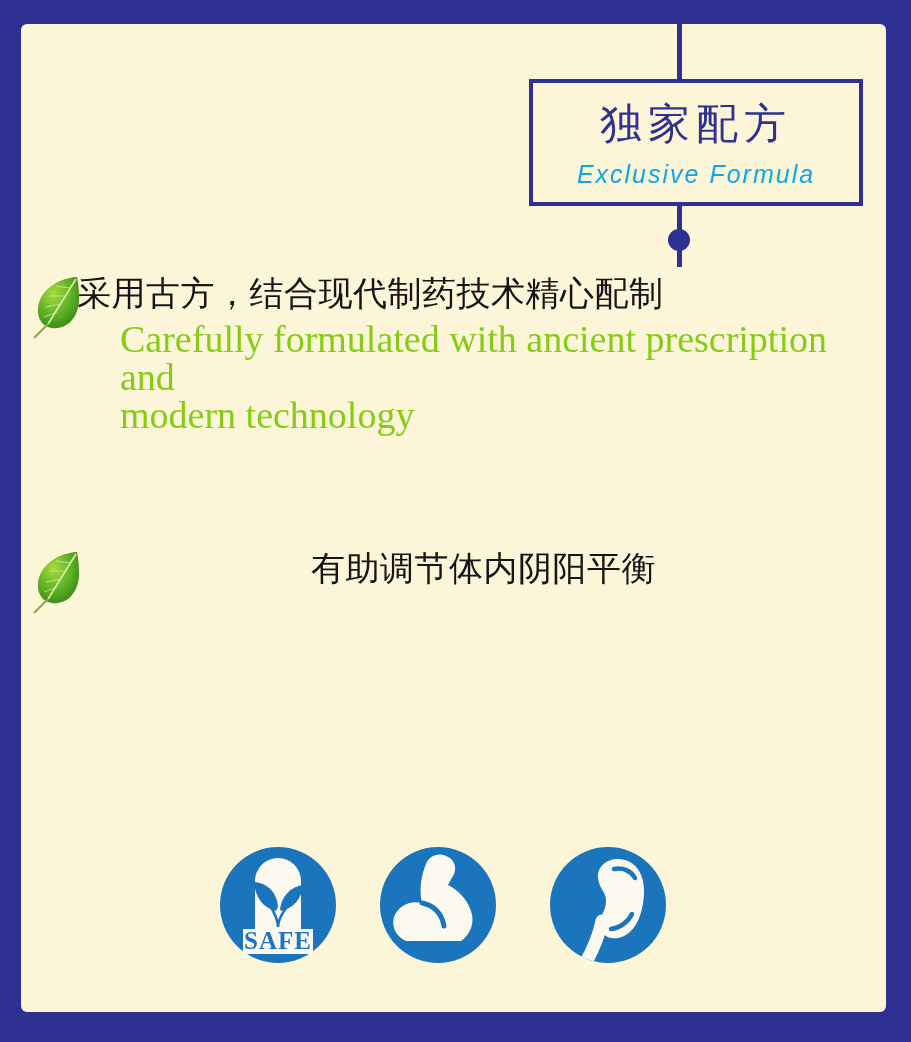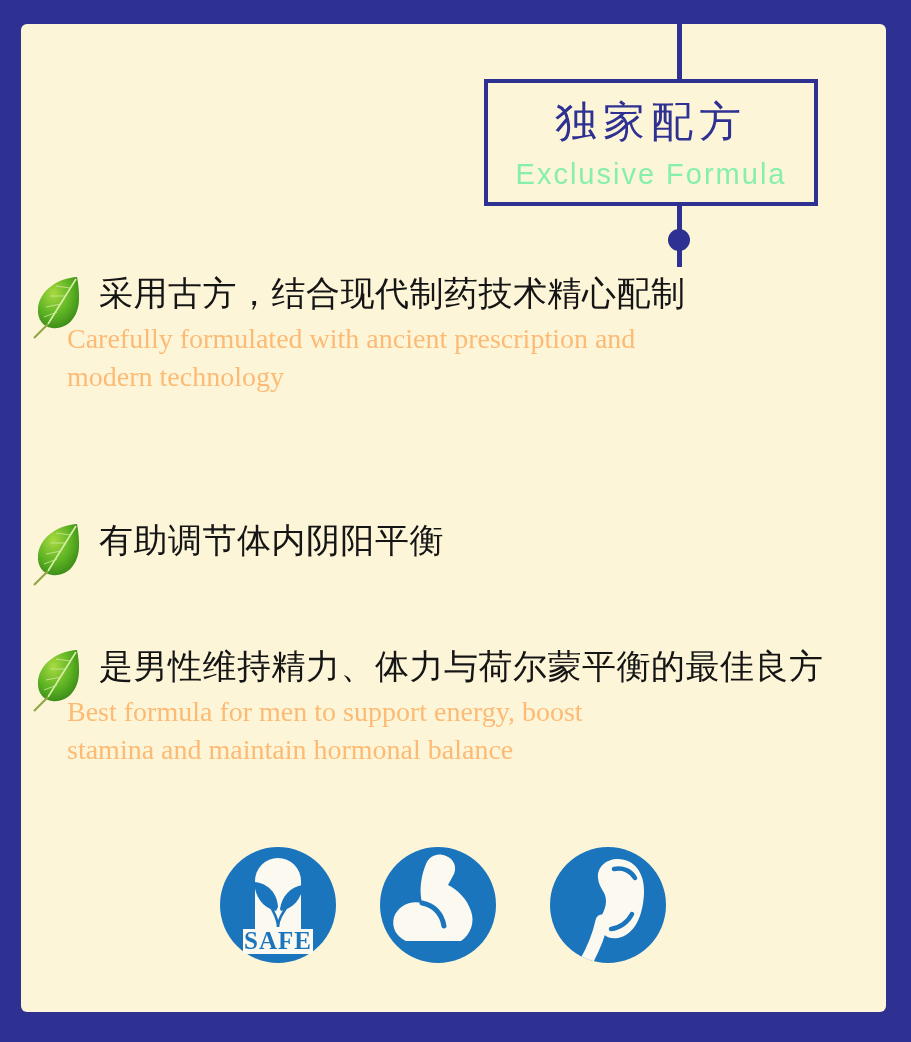--- a/index.html
+++ b/index.html
@@ -18,47 +18,47 @@
   }
   .vline { position:absolute; left:677px; width:5px; background:#2e3192; }
   .vline-top { top:24px; height:57px; }
   .vline-bottom { top:203px; height:64px; }
   .dot {
     position:absolute; left:668px; top:229px;
     width:22px; height:22px; border-radius:50%;
     background:#2e3192;
   }
   .title-box {
-    position:absolute; left:484px; top:79px;
+    position:absolute; left:529px; top:79px;
     width:326px; height:119px;
     border:4px solid #2e3192;
     display:flex; flex-direction:column;
     align-items:center; justify-content:center;
     gap:8px; background:transparent;
   }
   .title-zh {
     font-size:42px; letter-spacing:6px; font-weight:500;
     color:#2e3192; white-space:nowrap;
   }
   .title-en {
-    font-size:29px; letter-spacing:2px; font-weight:500;
-    color:#86efac; white-space:nowrap;
+    font-size:25px; letter-spacing:2px; font-weight:500;
+    color:#0ea5e9; white-space:nowrap;font-style:italic;
   }
   .feature { position:absolute; left:28px; width:862px; }
-  .f1 { top:272px; } .f2 { top:409px; } .f3 { top:519px; } .f4 { top:645px; }
+  .f1 { top:272px; } .f2 { top:409px; } .f3 { top:547px;text-align:center; } .f4 { top:645px; }
   .leaf { position:absolute; left:2px; top:2px; }
   .feature .zh {
-    margin-left:71px; font-size:34px; line-height:42px;
+    margin-left:49px; font-size:34px; line-height:42px;
     color:#151515; letter-spacing:0.5px; font-weight:500;
   }
   .feature .en {
-    margin-left:39px; margin-top:6px;
+    margin-left:92px; margin-top:6px;
     font-family:"Liberation Serif", serif;
-    font-size:28px; line-height:38px;
-    color:#fdba74; white-space:pre-line;
+    font-size:38px; line-height:38px;
+    color:#84cc16; white-space:pre-line;
   }
   .badge { position:absolute; top:845px; width:120px; height:120px; }
   .b1 { left:218px; } .b2 { left:378px; } .b3 { left:548px; }
 </style>
 </head>
 <body>
 
 <div class="poster">
   <div class="canvas"></div>
 
@@ -101,31 +101,20 @@
   <div class="feature f3">
     <svg class="leaf" width="60" height="66" viewBox="0 0 60 66">
       <path d="M47 3 C 28 4, 10 16, 8 34 C 7 45, 13 53, 22 54 C 38 56, 50 42, 49 22 C 49 15, 48 8, 47 3 Z" fill="url(#leafg)"></path>
       <path d="M46 5 L 18 50" stroke="#d9efa8" stroke-width="1.6" fill="none"></path>
       <path d="M40 14 L 26 12 M36 22 L 20 22 M31 30 L 16 33 M27 38 L 14 43" stroke="#cfe89e" stroke-width="1" fill="none" opacity="0.8"></path>
       <path d="M18 50 L 4 64" stroke="#8fa846" stroke-width="2.2" fill="none"></path>
     </svg>
     <div class="zh">有助调节体内阴阳平衡</div>
   </div>
 
-  <div class="feature f4">
-    <svg class="leaf" width="60" height="66" viewBox="0 0 60 66">
-      <path d="M47 3 C 28 4, 10 16, 8 34 C 7 45, 13 53, 22 54 C 38 56, 50 42, 49 22 C 49 15, 48 8, 47 3 Z" fill="url(#leafg)"></path>
-      <path d="M46 5 L 18 50" stroke="#d9efa8" stroke-width="1.6" fill="none"></path>
-      <path d="M40 14 L 26 12 M36 22 L 20 22 M31 30 L 16 33 M27 38 L 14 43" stroke="#cfe89e" stroke-width="1" fill="none" opacity="0.8"></path>
-      <path d="M18 50 L 4 64" stroke="#8fa846" stroke-width="2.2" fill="none"></path>
-    </svg>
-    <div class="zh">是男性维持精力、体力与荷尔蒙平衡的最佳良方</div>
-    <div class="en">Best formula for men to support energy, boost
-stamina and maintain hormonal balance</div>
-  </div>
 
   <svg class="badge b1" viewBox="0 0 120 120">
     <circle cx="60" cy="60" r="58" fill="#1b75bc"></circle>
     <rect x="37" y="13" width="46" height="94" rx="23" fill="#fcfaf0"></rect>
     <path d="M58 66 C 45 63, 37 52, 36 37 C 50 38, 59 48, 60 62 Z" fill="#1b75bc"></path>
     <path d="M62 64 C 64 51, 72 42, 85 40 C 84 54, 75 63, 63 66 Z" fill="#1b75bc"></path>
     <path d="M60 82 C 60 74, 57 70, 53 62 M60 82 C 60 75, 64 69, 70 60" stroke="#1b75bc" stroke-width="2.6" fill="none"></path>
     <rect x="25" y="84" width="70" height="25" fill="#fcfaf0"></rect>
     <text x="60" y="104" font-family="Liberation Serif, serif" font-size="25" font-weight="bold" letter-spacing="1" text-anchor="middle" fill="#1b75bc">SAFE</text>
   </svg>

